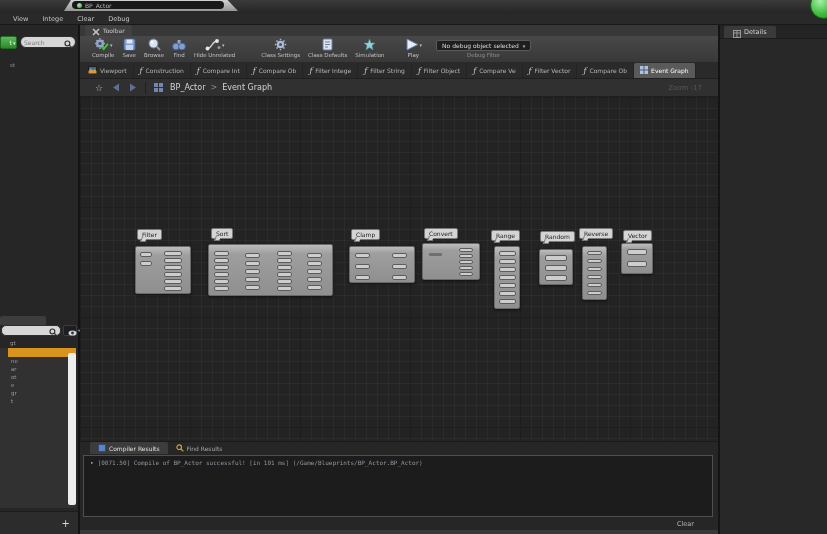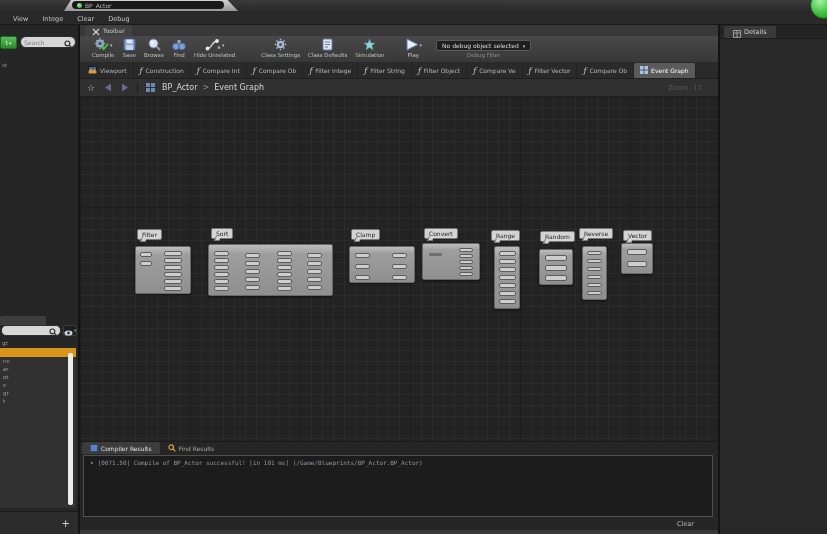--- a/index.html
+++ b/index.html
@@ -1,19 +1,19 @@
 <!DOCTYPE html>
 <html><head>
 <meta charset="utf-8">
 <style>
   * { margin:0; padding:0; box-sizing:border-box; }
   html,body { background:#111; }
   #root { position:relative; width:827px; height:534px; overflow:hidden;
           background:#1e1e1e; font-family:"DejaVu Sans", sans-serif; }
-  .abs { position:absolute; }
+  .abs { position:absolute;padding-left:8px; }
 
   
   #chrome-top { left:0; top:0; width:827px; height:13px;
     background:linear-gradient(#3a3a3a,#262626); }
   #title-tab { left:64px; top:0; width:174px; height:11px;
     background:linear-gradient(#d2d2d2,#969696);
     clip-path:polygon(0 100%, 4% 0, 94% 0, 100% 100%);
     border-radius:4px 10px 0 0; }
   #title-pill { left:72px; top:1px; width:152px; height:8px; background:#191919;
     border-radius:4px; display:flex; align-items:center; gap:3px; padding:0 5px; }

